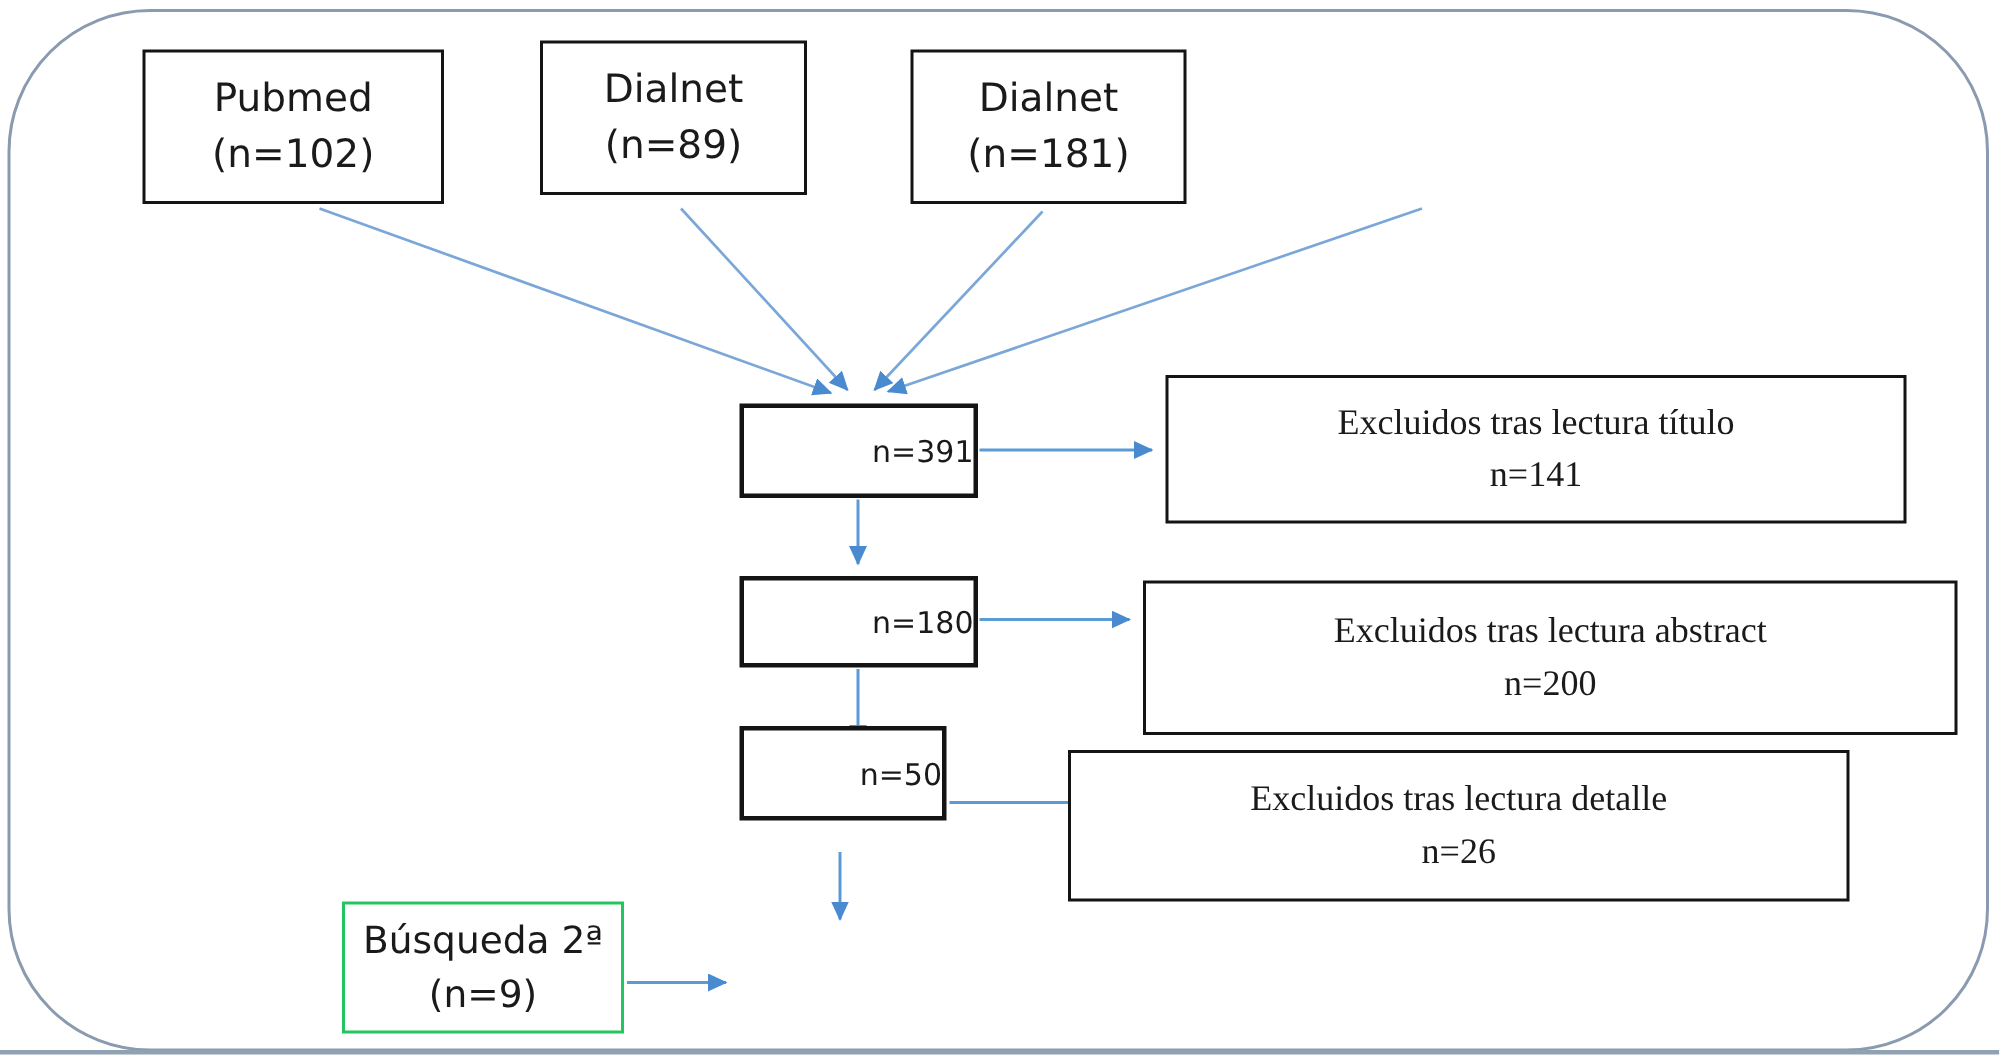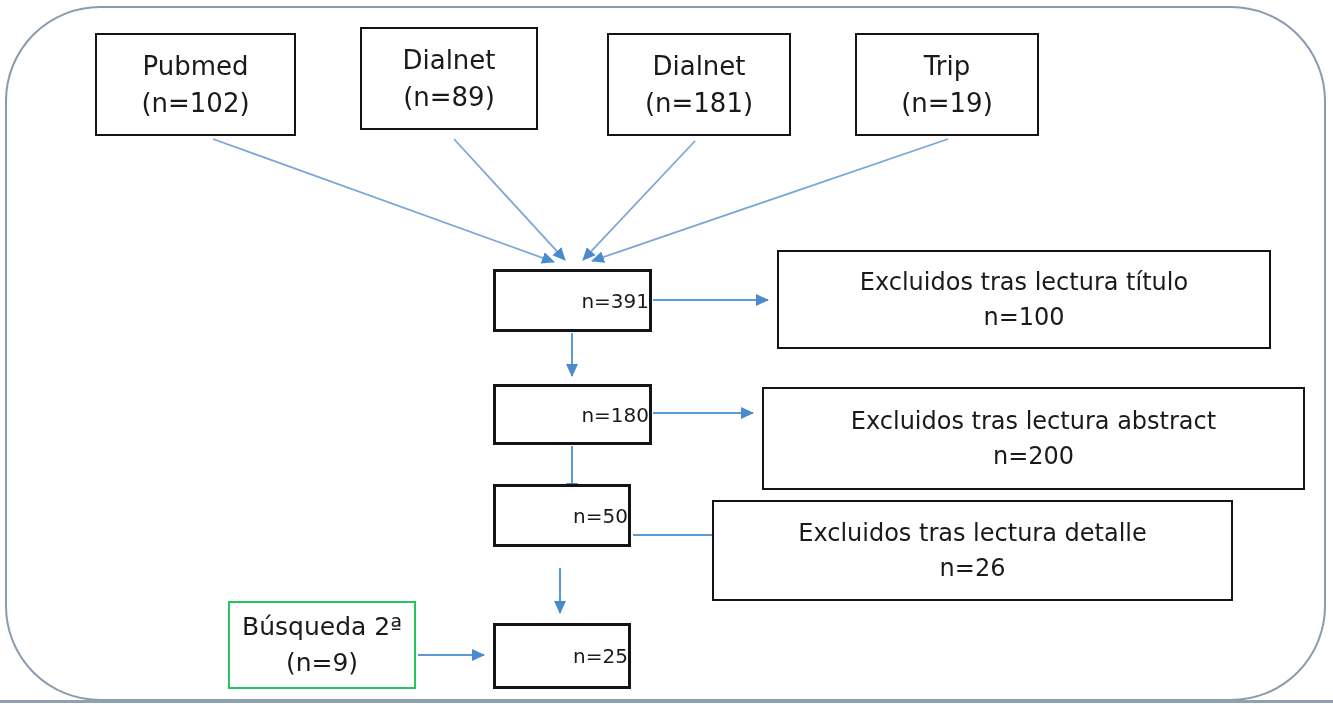--- a/index.html
+++ b/index.html
@@ -47,20 +47,21 @@
     border:3px solid #141414;
     font-size:20px;
     flex-direction:row;
     justify-content:flex-end;
     padding-left:19px;
   }
   .excl{
     border:2.5px solid #141414;
     font-size:24px;
     line-height:35px;
+    font-family:Liberation Serif, serif;
   }
   .secondary{
     border:2px solid #22c55e;
     font-size:25px;
     line-height:36px;
   }
   .box span{display:block;}
 </style>
 </head>
 <body>
@@ -97,41 +98,34 @@
     <span>(n=102)</span>
   </div>
   <div class="box src" style="left:360px;top:27px;width:178px;height:103px">
     <span>Dialnet</span>
     <span>(n=89)</span>
   </div>
   <div class="box src" style="left:607px;top:33px;width:184px;height:103px">
     <span>Dialnet</span>
     <span>(n=181)</span>
   </div>
-  <div class="box src" style="left:855px;top:33px;width:184px;height:103px">
-    <span>Trip</span>
-    <span>(n=19)</span>
-  </div>
 
   <div class="box stage" style="left:493px;top:269px;width:159px;height:63px">
     <span>n=391</span>
   </div>
   <div class="box stage" style="left:493px;top:384px;width:159px;height:61px">
     <span>n=180</span>
   </div>
   <div class="box stage" style="left:493px;top:484px;width:138px;height:63px">
     <span>n=50</span>
   </div>
-  <div class="box stage" style="left:493px;top:623px;width:138px;height:66px">
-    <span>n=25</span>
-  </div>
 
   <div class="box excl" style="left:777px;top:250px;width:494px;height:99px">
     <span>Excluidos tras lectura título</span>
-    <span>n=100</span>
+    <span>n=141</span>
   </div>
   <div class="box excl" style="left:762px;top:387px;width:543px;height:103px">
     <span>Excluidos tras lectura abstract</span>
     <span>n=200</span>
   </div>
   <div class="box excl" style="left:712px;top:500px;width:521px;height:101px">
     <span>Excluidos tras lectura detalle</span>
     <span>n=26</span>
   </div>
 

